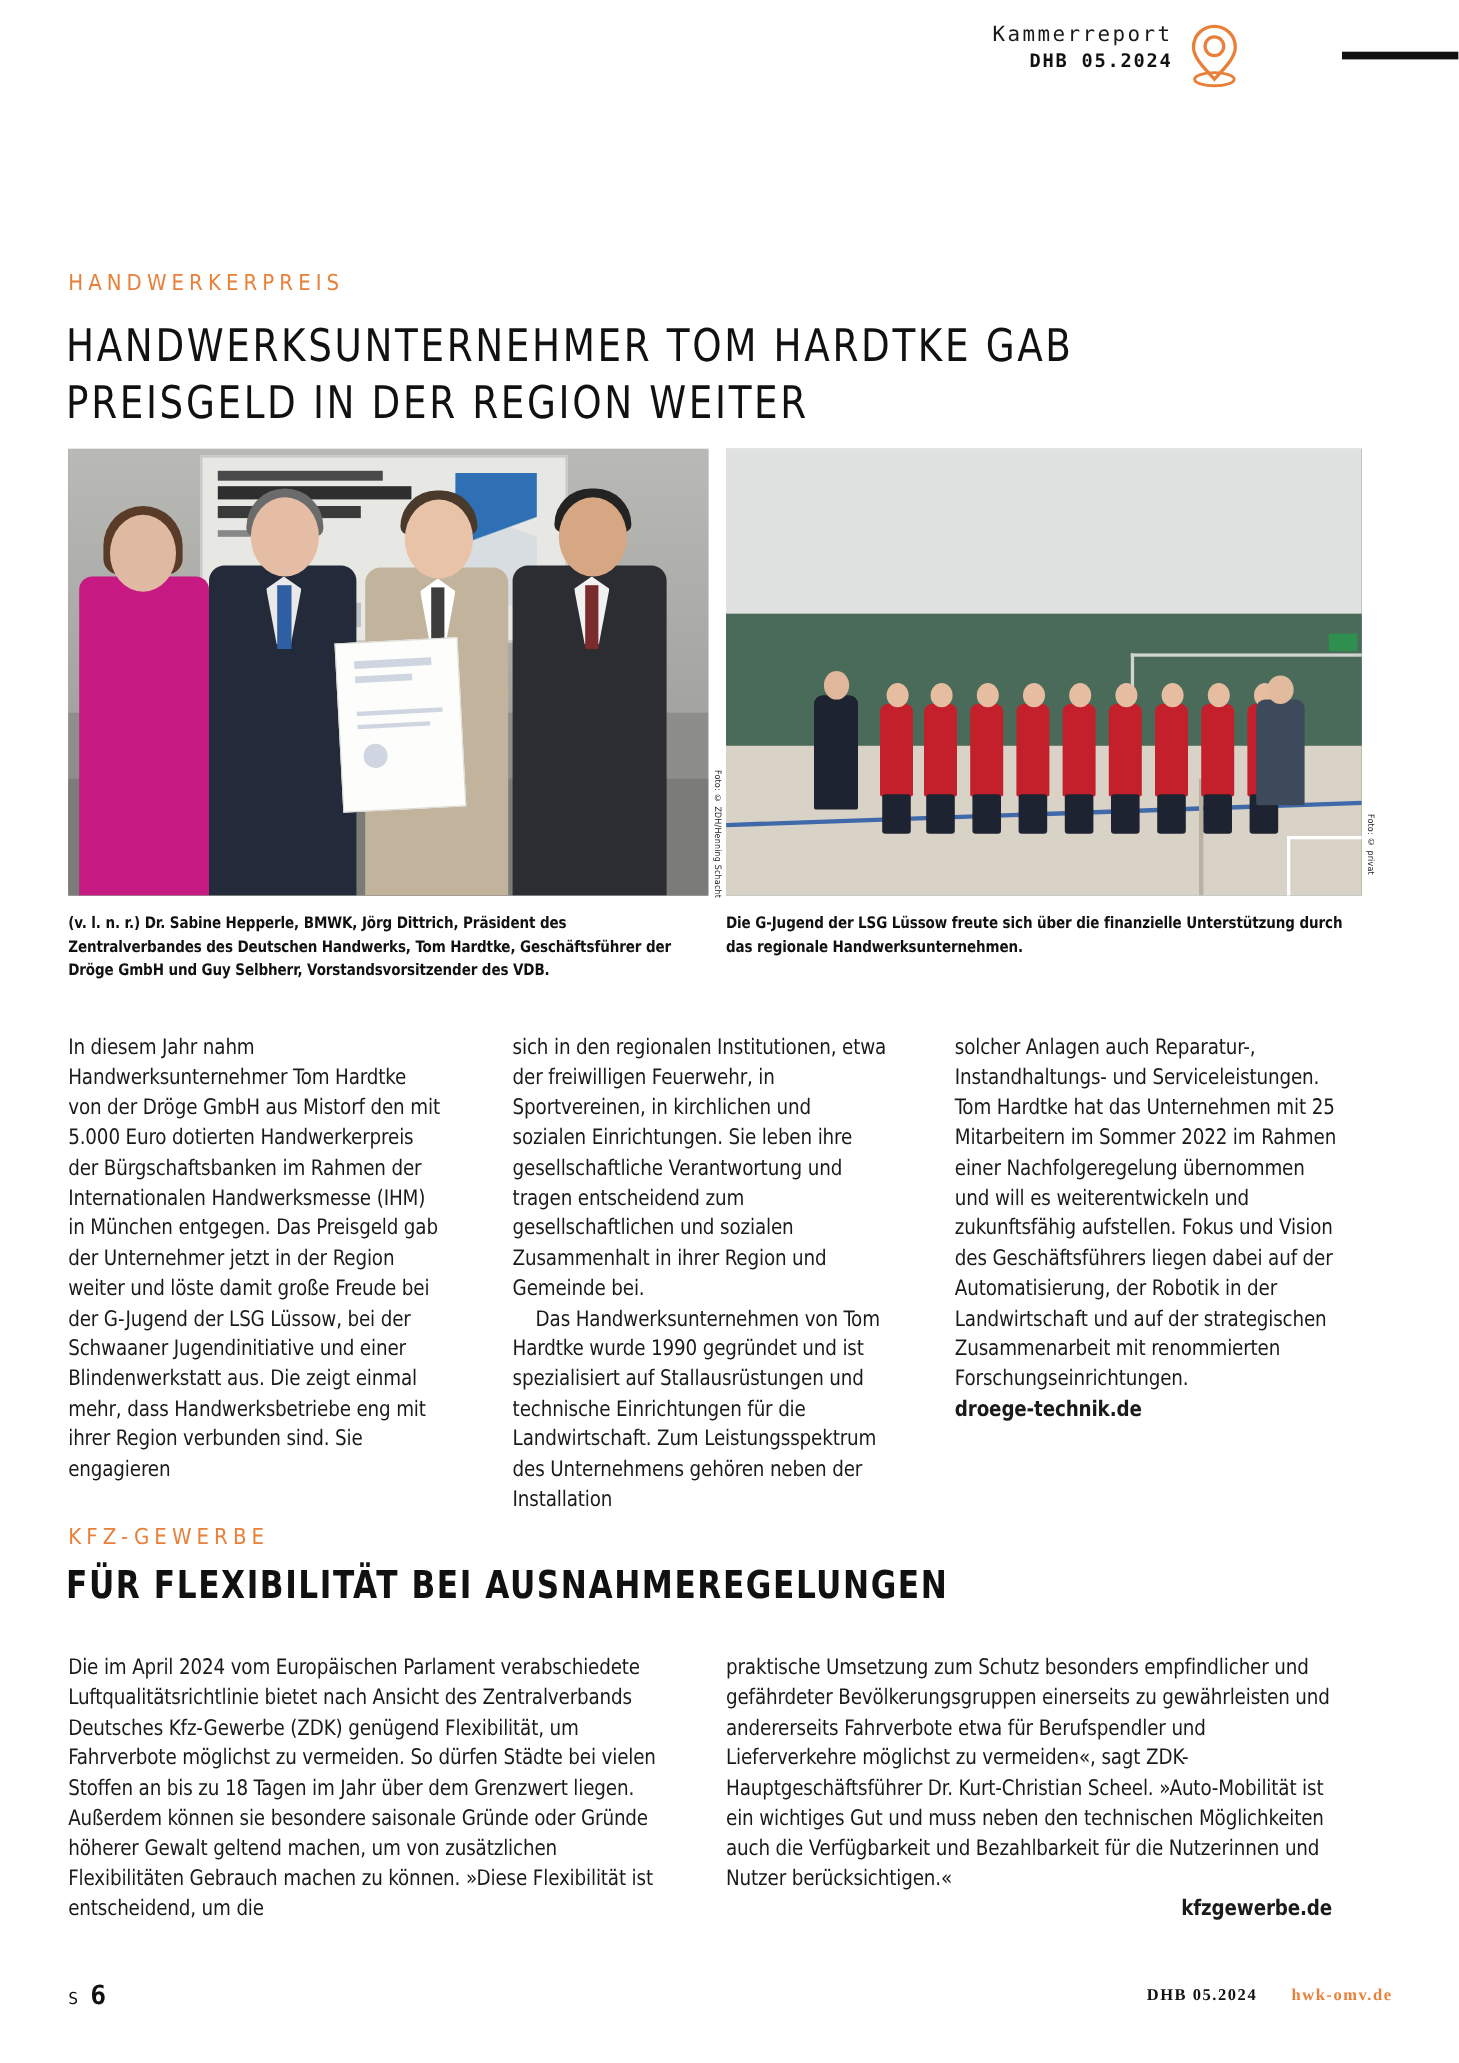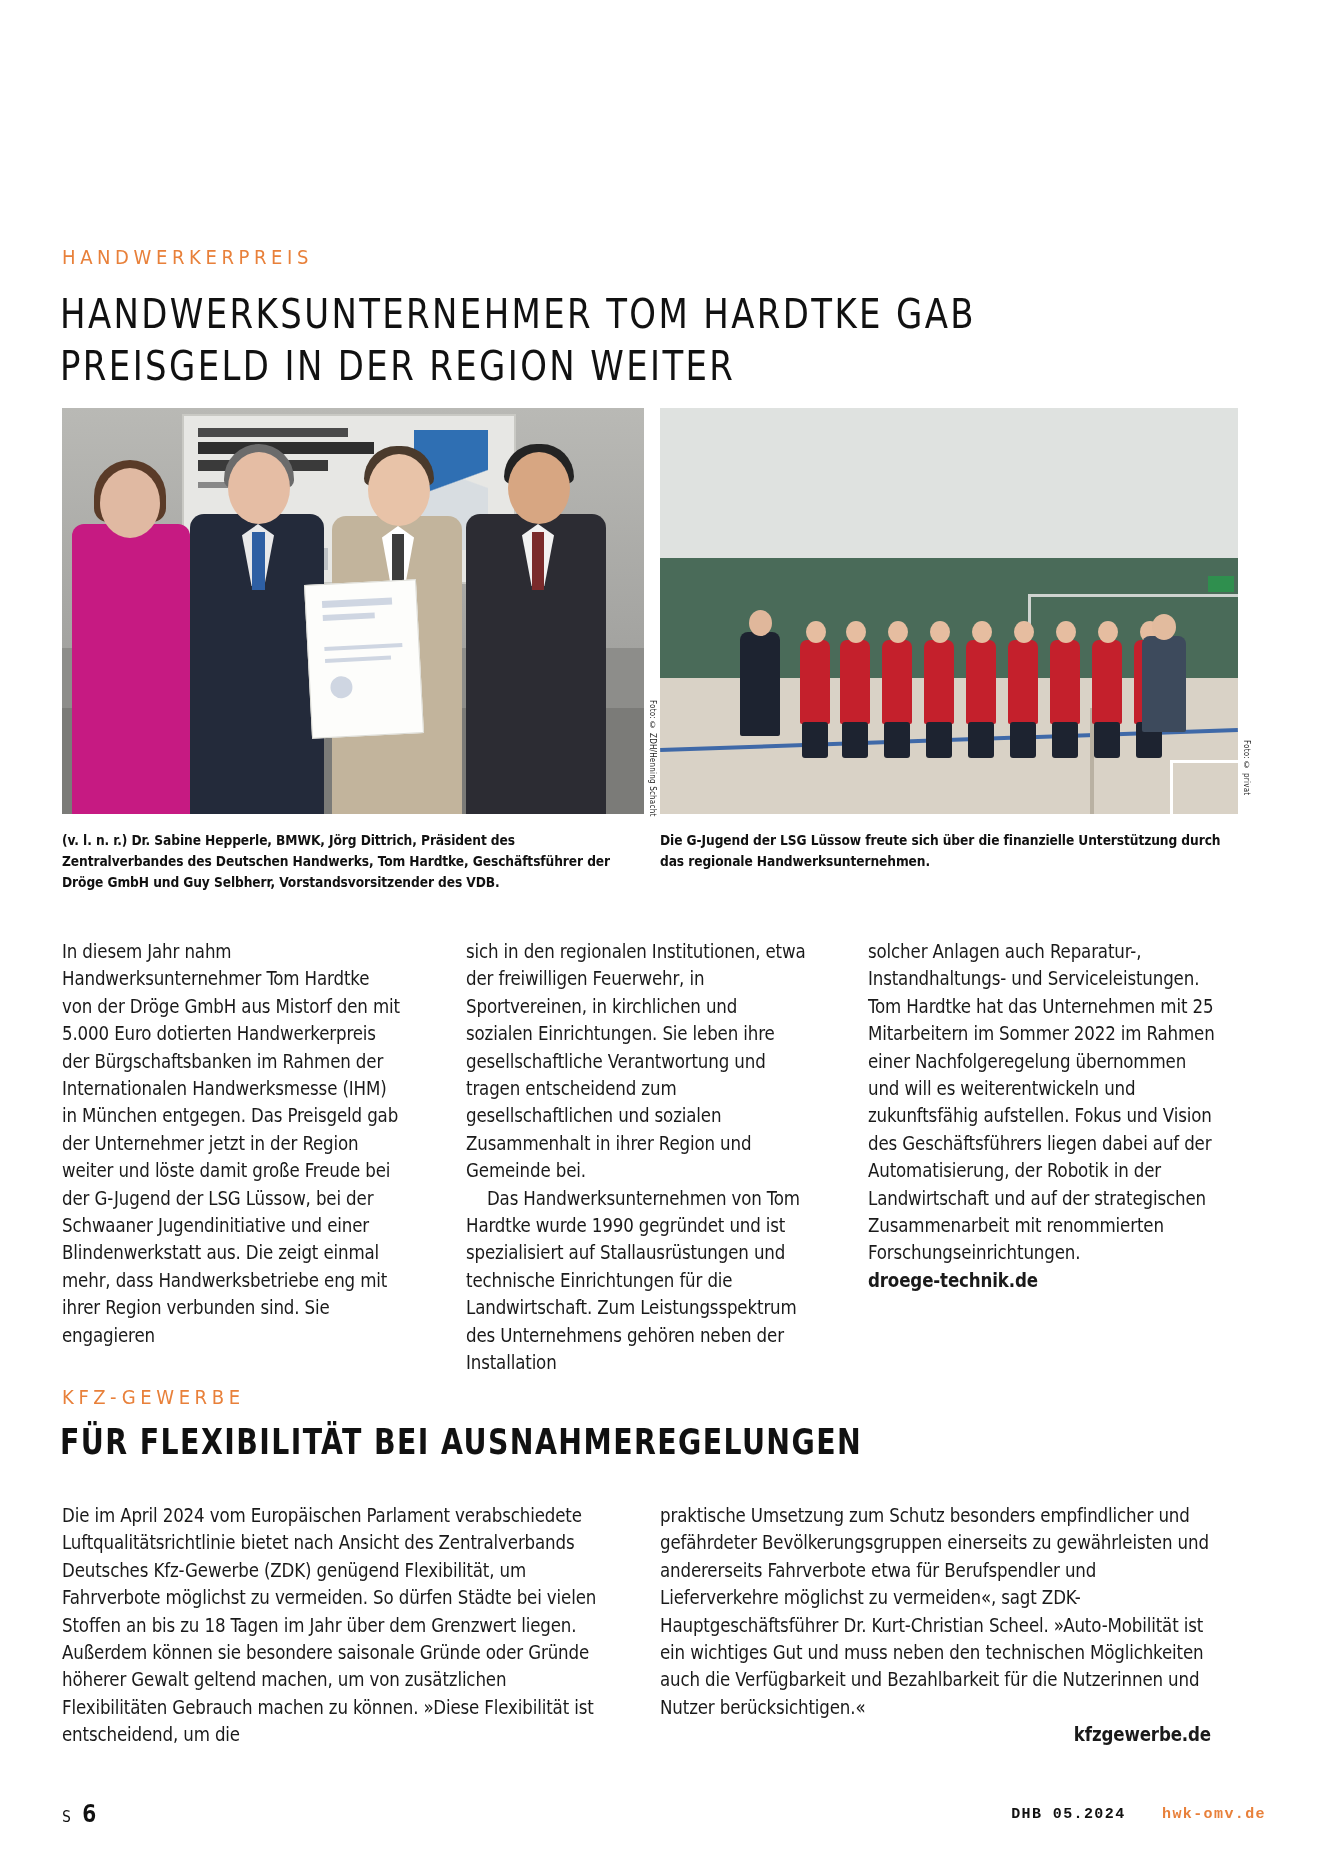--- a/index.html
+++ b/index.html
@@ -189,31 +189,45 @@
 
   
   .foot-page{
     position:absolute;left:62px;top:1800px;
     font-family:"DejaVu Sans Mono", monospace;
     font-size:15px;color:#111;letter-spacing:1px;
   }
   .foot-page b{font-size:24px;}
   .foot-right{
     position:absolute;right:60px;top:1806px;
-    font-family:Liberation Mono, monospace;
+    font-family:Liberation Serif, serif;
     font-size:15px;letter-spacing:1.4px;white-space:nowrap;
   }
   .foot-dhb{font-weight:bold;color:#111;}
   .foot-url{color:#E8803A;font-weight:bold;margin-left:26px;}
 </style>
 </head>
 <body>
 
 <div class="page">
 
+  <div class="masthead">
+    <div class="mh-text">
+      <div class="mh-line1">Kammerreport</div>
+      <div class="mh-line2">DHB 05.2024</div>
+    </div>
+    <div class="pin">
+      <svg width="54" height="62" viewBox="0 0 54 62">
+        <path d="M27 4 C16 4 8 12.5 8 23 C8 33.5 20 44 27 52 C34 44 46 33.5 46 23 C46 12.5 38 4 27 4 Z" fill="none" stroke="#E8803A" stroke-width="3"></path>
+        <circle cx="27" cy="22" r="8.5" fill="none" stroke="#E8803A" stroke-width="3"></circle>
+        <ellipse cx="27" cy="52" rx="18" ry="6" fill="none" stroke="#E8803A" stroke-width="2.6"></ellipse>
+      </svg>
+    </div>
+    <div class="mh-rule"></div>
+  </div>
 
   <div class="kicker kicker1">HANDWERKERPREIS</div>
   <div class="headline headline1">HANDWERKSUNTERNEHMER TOM HARDTKE GAB PREISGELD IN DER REGION WEITER</div>
 
   <div class="photo photo-left">
     <div class="p1-wall"></div>
     <div class="p1-wall-b"></div>
     <div class="p1-floor-l"></div>
     <div class="p1-screen">
       <div class="p1-scr-t1"></div>

